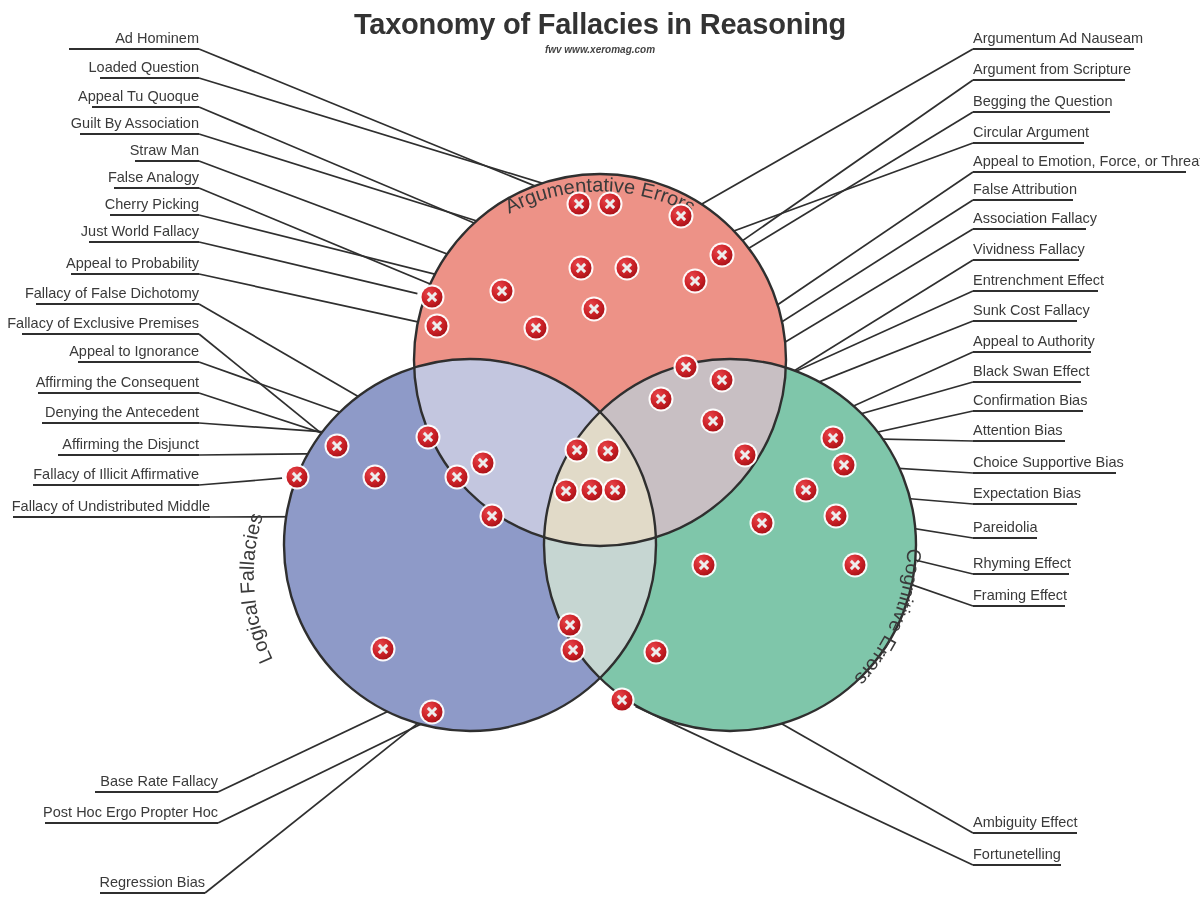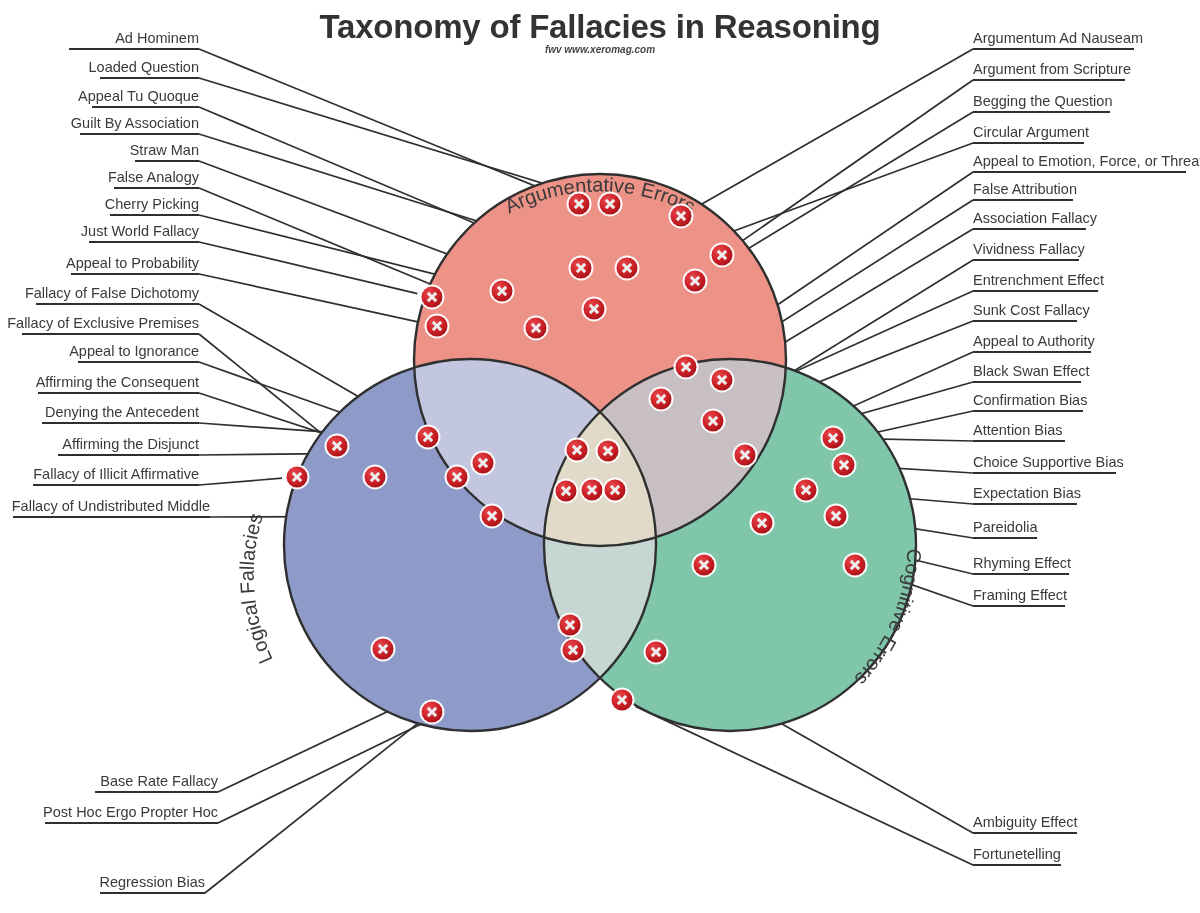--- a/index.html
+++ b/index.html
@@ -13,21 +13,21 @@
     overflow: hidden;
     font-family: "Liberation Sans", sans-serif;
     color: #3a3a3a;
   }
   #venn-root { position: absolute; inset: 0; }
   svg.stage { position: absolute; top: 0; left: 0; width: 1200px; height: 913px; }
 
   .hdr { position: absolute; left: 0; width: 1200px; text-align: center; }
   #page-title {
     top: 8px;
-    font-size: 33px;
+    font-size: 29px;
     font-weight: bold;
     letter-spacing: -0.2px;
     color: #333333;
   }
   #attribution {
     top: 44px;
     font-size: 10px;
     font-style: italic;
     font-weight: bold;
     color: #454545;

